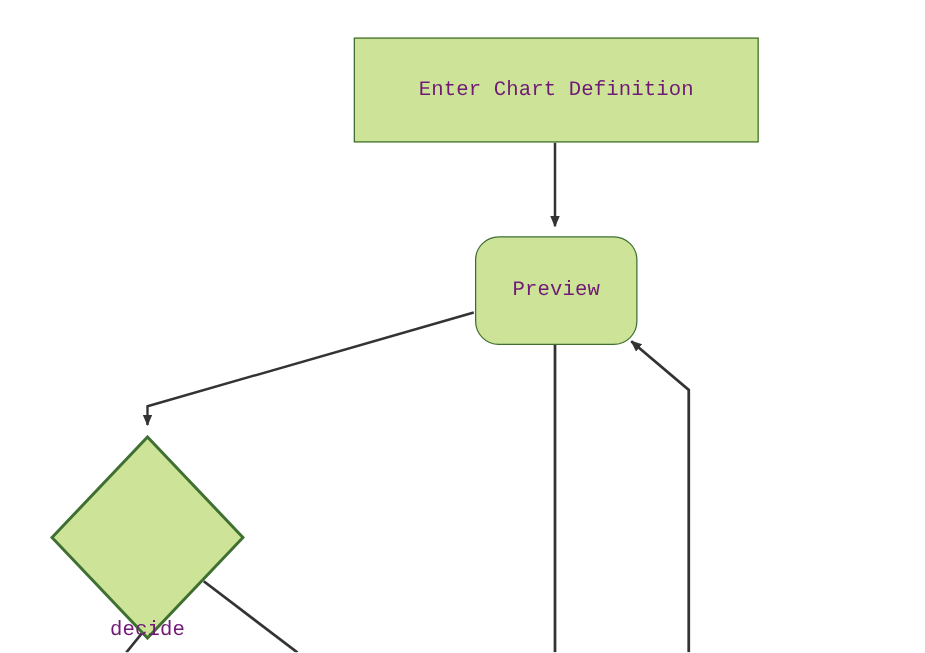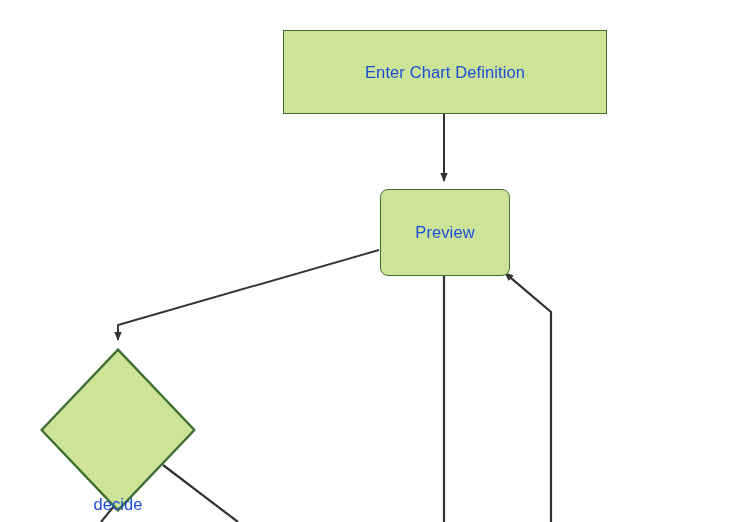--- a/index.html
+++ b/index.html
@@ -28,40 +28,40 @@
   .node {
     position: absolute;
     box-sizing: border-box;
     background: #cde498;
     border: 1.6px solid #3f7032;
     display: flex;
     align-items: center;
     justify-content: center;
   }
   .node-label {
-    font-family: Liberation Sans, sans-serif;
+    font-family: Liberation Mono, monospace;
     font-size: 16.5px;
-    color: #1d4ed8;
+    color: #701a75;
     line-height: 1;
     white-space: nowrap;
     letter-spacing: 0.1px;
   }
   #node-enter {
     left: 283px;
     top: 30px;
     width: 324px;
     height: 84px;
     border-radius: 0px;
   }
   #node-preview {
     left: 380px;
     top: 189px;
     width: 130px;
     height: 87px;
-    border-radius: 8px;
+    border-radius: 19px;
     justify-content: center;
   }
   
   #node-decide {
     left: 40px;
     top: 348px;
     width: 156px;
     height: 164px;
     border: none;
     background: transparent;

